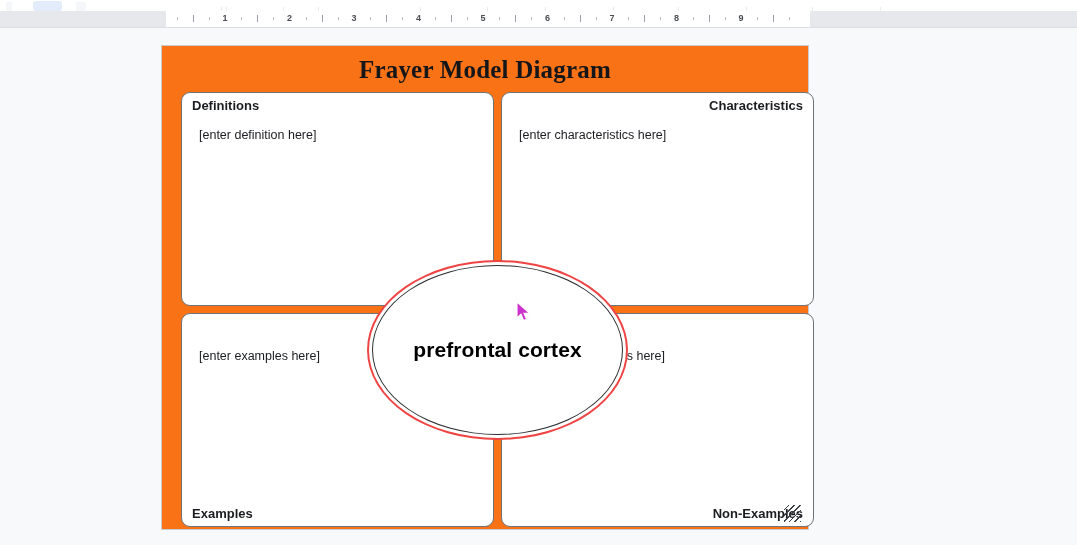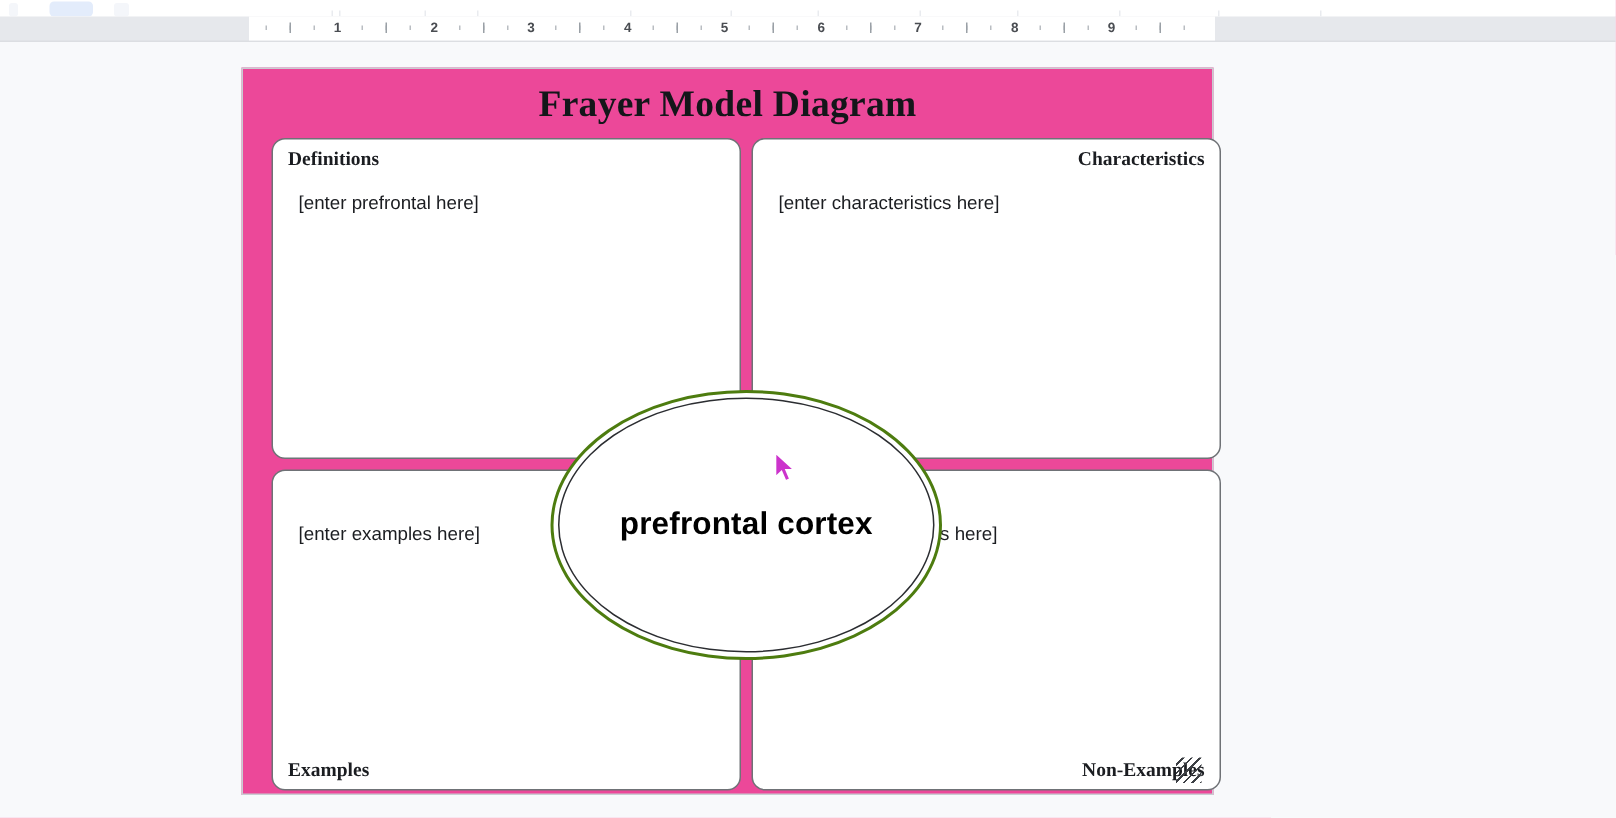--- a/index.html
+++ b/index.html
@@ -89,21 +89,21 @@
     left: 0; top: 28px;
     width: 1077px; height: 517px;
     background: #f8f9fb;
   }
 
   
   #doc-page {
     position: absolute;
     left: 161px; top: 17px;
     width: 648px; height: 485px;
-    background: #ec4899;
+    background: #f97316;
     border: 1px solid #c9ccd1;
     box-sizing: border-box;
   }
 
   
   #doc-title {
     position: absolute;
     left: 0; top: 10px;
     width: 646px;
     text-align: center;
@@ -128,21 +128,21 @@
     border: 1px solid #6f7276;
     border-radius: 9px;
   }
   #quad-definitions   { left: 10px;  top: 0px;   width: 313px; height: 214px; }
   #quad-characteristics { left: 330px; top: 0px;  width: 313px; height: 214px; }
   #quad-examples      { left: 10px;  top: 221px; width: 313px; height: 214px; }
   #quad-nonexamples   { left: 330px; top: 221px; width: 313px; height: 214px; }
 
   .quad-heading {
     position: absolute;
-    font-family: Liberation Serif, serif;
+    font-family: Liberation Sans, sans-serif;
     font-size: 13px;
     font-weight: 700;
     color: #1b1d21;
     white-space: nowrap;
   }
   .head-tl { left: 10px;  top: 5px; }
   .head-tr { right: 10px; top: 5px; }
   .head-bl { left: 10px;  bottom: 5px; }
   .head-br { right: 10px; bottom: 5px; }
 
@@ -155,21 +155,21 @@
   }
   .ph-top { left: 17px; top: 35px; }
 
   
   #center-ellipse {
     position: absolute;
     left: 196px; top: 168px;
     width: 261px; height: 180px;
     border-radius: 50%;
     background: #ffffff;
-    border: 2px solid #4d7c0f;
+    border: 2px solid #ef4444;
     box-sizing: border-box;
     z-index: 5;
   }
   #center-ellipse-inner {
     position: absolute;
     left: 3px; top: 3px;
     right: 3px; bottom: 3px;
     border-radius: 50%;
     border: 1px solid #2b2d31;
     box-sizing: border-box;
@@ -289,21 +289,21 @@
 <div id="canvas-area">
 
   <div id="doc-page">
 
     <div id="doc-title">Frayer Model Diagram</div>
 
     <div id="frayer">
 
       <div class="quad" id="quad-definitions">
         <div class="quad-heading head-tl">Definitions</div>
-        <div class="quad-placeholder ph-top">[enter prefrontal here]</div>
+        <div class="quad-placeholder ph-top">[enter definition here]</div>
       </div>
 
       <div class="quad" id="quad-examples">
         <div class="quad-placeholder ph-top">[enter examples here]</div>
         <div class="quad-heading head-bl">Examples</div>
       </div>
 
       <div class="quad" id="quad-characteristics">
         <div class="quad-heading head-tr">Characteristics</div>
         <div class="quad-placeholder ph-top">[enter characteristics here]</div>

